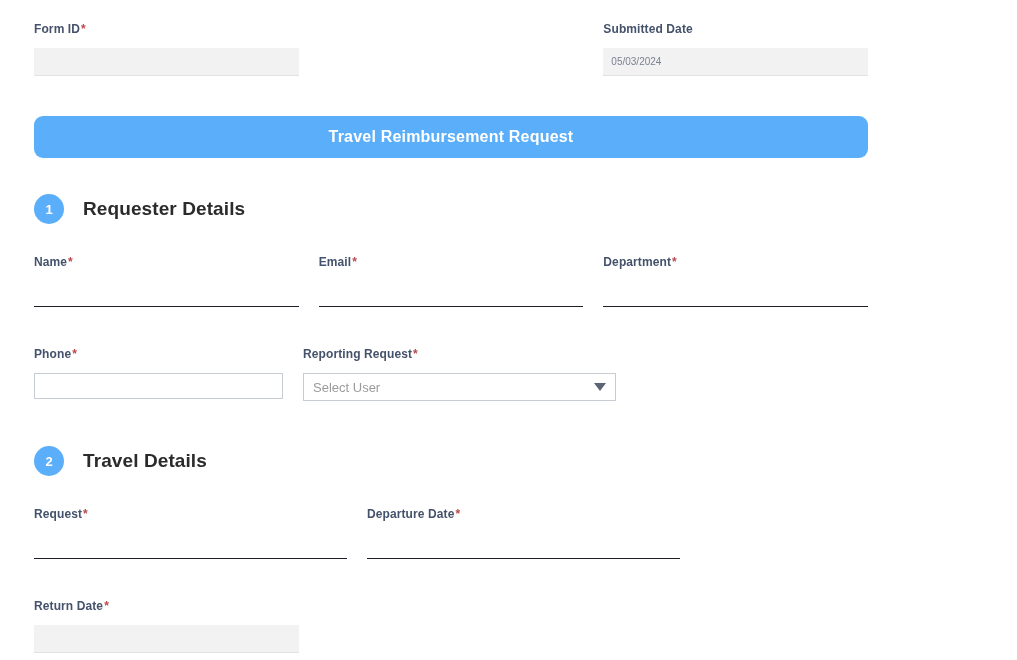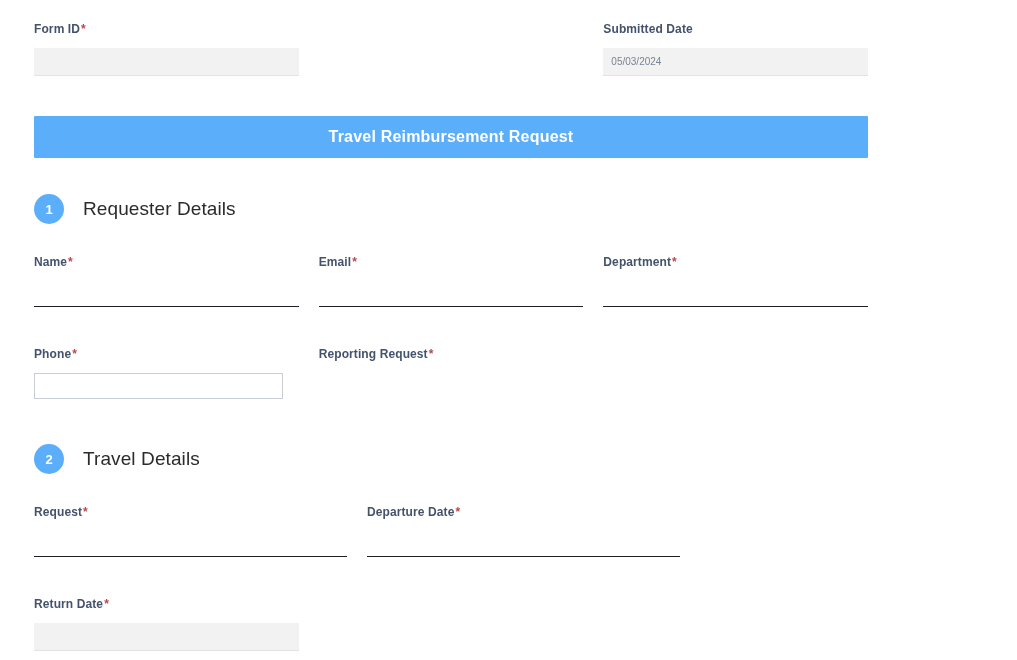--- a/index.html
+++ b/index.html
@@ -128,21 +128,21 @@
     border-right: 6px solid transparent;
     border-top: 8px solid #5a6475;
     pointer-events: none;
   }
 
   
   .banner {
     margin: 0 34px;
     height: 42px;
     background: #5bafFa;
-    border-radius: 1px;
+    border-radius: 9px;
     display: flex;
     align-items: center;
     justify-content: center;
     color: #ffffff;
     font-size: 16px;
     font-weight: bold;
     letter-spacing: .2px;
   }
 
   
@@ -160,21 +160,21 @@
     font-size: 13px;
     font-weight: bold;
     display: flex;
     align-items: center;
     justify-content: center;
     flex: 0 0 auto;
   }
   .section-title {
     margin-left: 19px;
     font-size: 19px;
-    font-weight: normal;
+    font-weight: bold;
     color: #2b2b2b;
     letter-spacing: .1px;
   }
 
   
   .sp-22 { height: 22px; }
   .sp-31 { height: 31px; }
   .sp-36 { height: 36px; }
   .sp-40 { height: 40px; }
   .sp-45 { height: 45px; }
@@ -235,20 +235,24 @@
   <div class="sp-40"></div>
   <div class="row">
 
     <div class="col col-1of3">
       <div class="field-label"><span>Phone</span><span class="req-star">*</span></div>
       <input class="inp-box" type="text" value="" style="">
     </div>
 
     <div class="col col-gap">
       <div class="field-label"><span>Reporting Request</span><span class="req-star">*</span></div>
+      <div class="select-wrap">
+        <div class="select-face">Select User</div>
+        <span class="select-caret"></span>
+      </div>
     </div>
 
     <div class="col col-last"></div>
 
   </div>
 
   <div class="sp-45"></div>
   <div class="section-head">
     <div class="section-badge">2</div>
     <div class="section-title">Travel Details</div>

